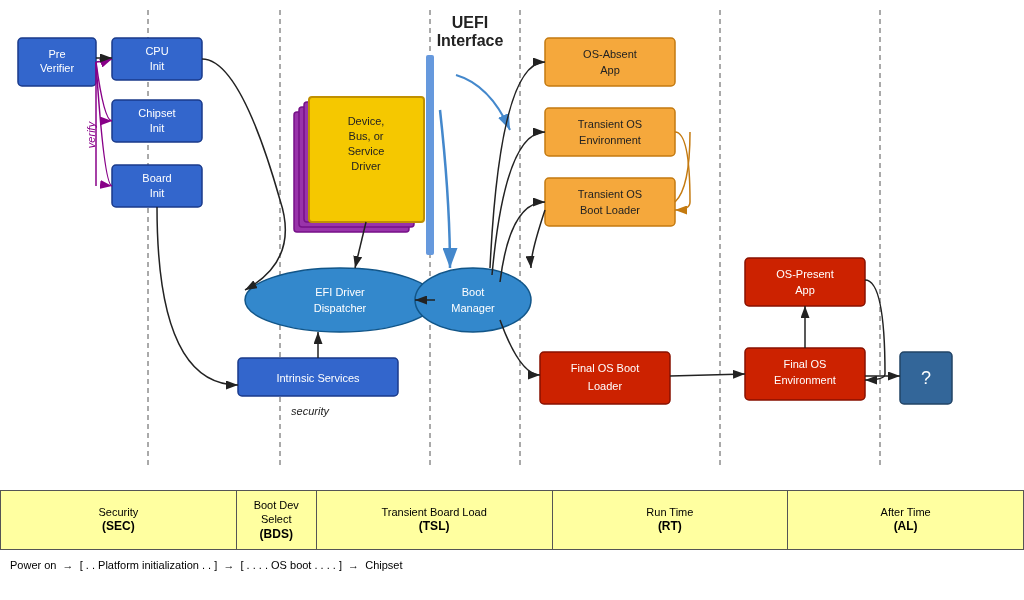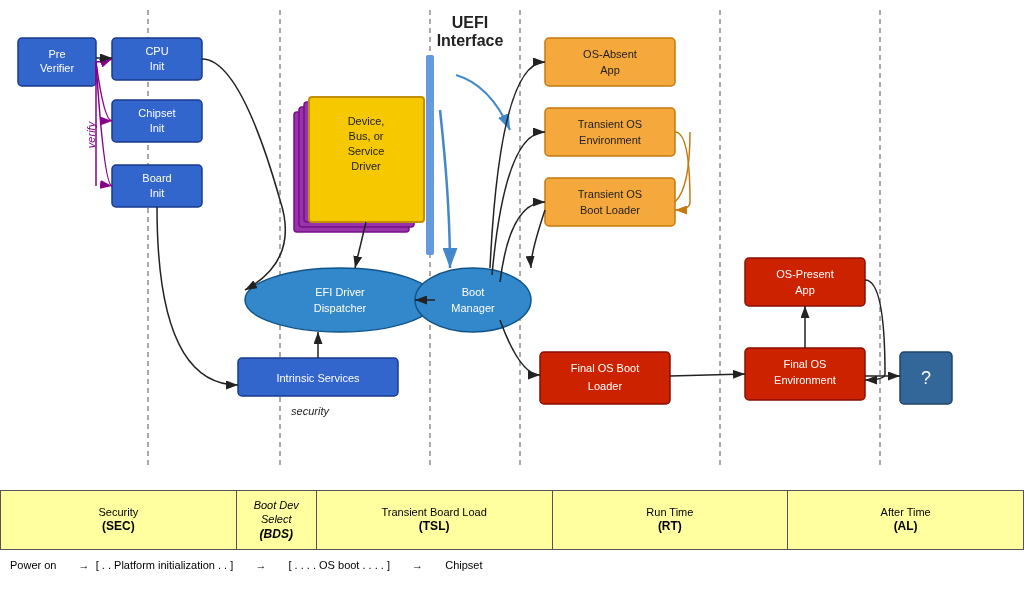--- a/index.html
+++ b/index.html
@@ -50,21 +50,21 @@
       line-height: 1.3;
     }
     .phase-cell:last-child { border-right: none; }
     .phase-cell .phase-abbr { font-weight: bold; font-size: 12px; }
 
     .power-row {
       display: flex;
       align-items: center;
       padding: 5px 10px;
       font-size: 11px;
-      gap: 16px;
+      gap: 0;
       margin-top: 4px;
     }
 
     
     .main-svg {
       position: absolute;
       top: 0; left: 0;
       width: 1024px;
       height: 490px;
     }
@@ -229,21 +229,21 @@
 
   </svg>
 </div>
 
 <div class="bottom-bar">
   <div class="phases-row">
     <div class="phase-cell">
       <span>Security</span>
       <span class="phase-abbr">(SEC)</span>
     </div>
-    <div class="phase-cell" style="max-width:80px; flex: 0.7; font-style: italic;">
+    <div class="phase-cell" style="max-width:80px; flex: 0.7;">
       <span>Boot Dev Select</span>
       <span class="phase-abbr">(BDS)</span>
     </div>
     <div class="phase-cell">
       <span>Transient Board Load</span>
       <span class="phase-abbr">(TSL)</span>
     </div>
     <div class="phase-cell">
       <span>Run Time</span>
       <span class="phase-abbr">(RT)</span>

